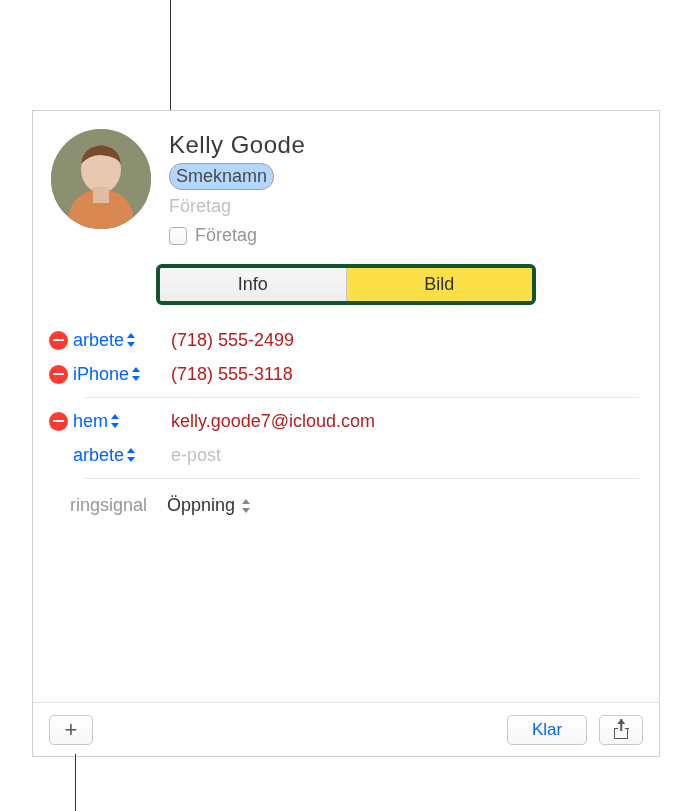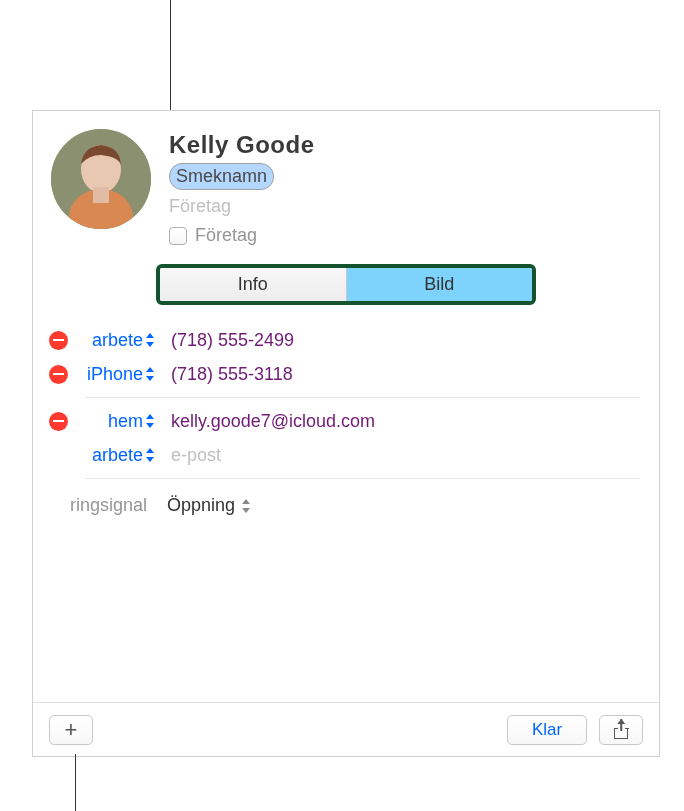--- a/index.html
+++ b/index.html
@@ -52,21 +52,21 @@
     }
     .avatar svg { width: 100%; height: 100%; }
     .name-block {
       flex: 1;
       padding-top: 2px;
     }
     .contact-name {
       font-size: 24px;
       letter-spacing: 0.5px;
       color: #3a3a3a;
-      font-weight: 700;
+      font-weight: 400;
       margin-bottom: 4px;
     }
     .nickname-field {
       display: inline-block;
       background: #b4d7ff;
       border: 1px solid #a0a0a0;
       border-radius: 13px;
       padding: 2px 6px;
       font-size: 18px;
       color: #4a4a4a;
@@ -97,21 +97,21 @@
       display: flex;
       margin: 8px auto 18px;
       width: 380px;
       border: 4px solid #14532d;
       border-radius: 6px;
       overflow: hidden;
     }
     .segmented button {
       flex: 1;
       border: none;
-      background: #7dd3fc;
+      background: #fde047;
       font-size: 18px;
       padding: 6px 0;
       cursor: pointer;
       color: #333;
     }
     .segmented button.active {
       background: linear-gradient(#f7f7f7, #ededed);
     }
     .segmented button + button {
       border-left: 1px solid #c8c8c8;
@@ -153,21 +153,20 @@
       background: #fff;
       transform: translateY(-50%);
     }
     .label-cell {
       width: 84px;
       text-align: right;
       color: #0066ff;
       font-size: 18px;
       padding-right: 2px;
       display: flex;
-      justify-content: flex-end;
       align-items: center;
       gap: 2px;
     }
     .stepper-icon {
       width: 10px;
       height: 16px;
       position: relative;
       flex-shrink: 0;
     }
     .stepper-icon::before, .stepper-icon::after {
@@ -184,21 +183,21 @@
       top: 1px;
       border-bottom: 5px solid #0066ff;
     }
     .stepper-icon::after {
       bottom: 1px;
       border-top: 5px solid #0066ff;
     }
     .value-cell {
       flex: 1;
       font-size: 18px;
-      color: #701a75;
+      color: #b91c1c;
       padding-left: 10px;
     }
     .value-cell.placeholder { color: #c0c0c0; }
     .divider {
       height: 1px;
       background: #e6e6e6;
       margin: 6px 0 6px 38px;
     }
     .ringtone-row {
       display: flex;

